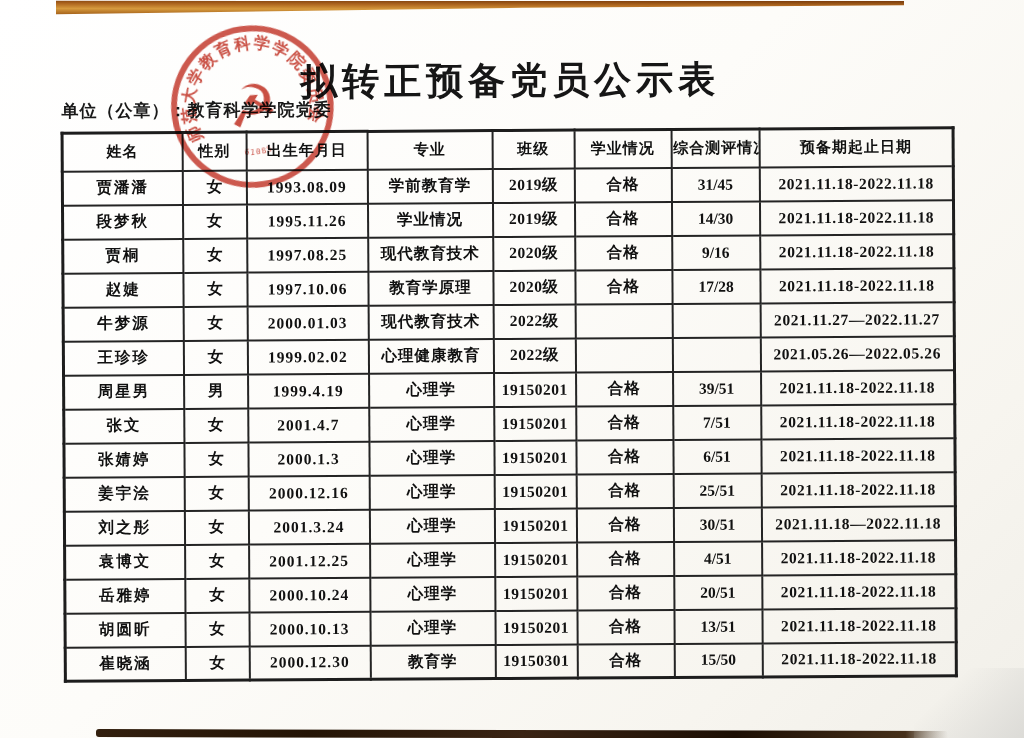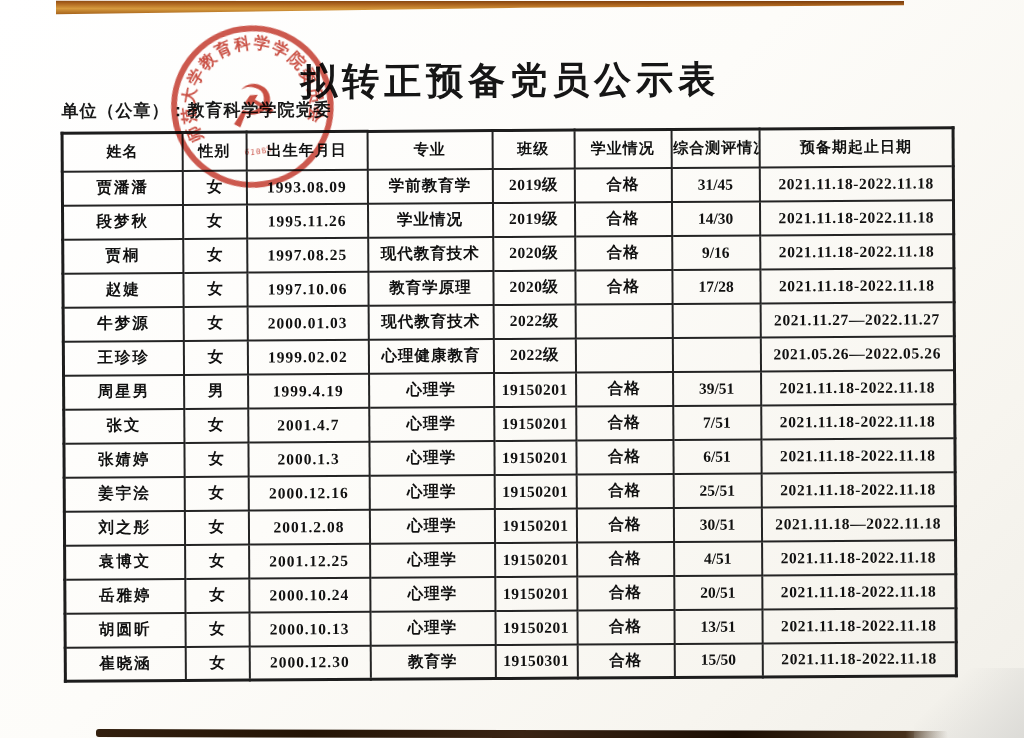--- a/index.html
+++ b/index.html
@@ -208,21 +208,21 @@
             <td class="col2">2000.12.16</td>
             <td class="col3">心理学</td>
             <td class="col4">19150201</td>
             <td class="col5">合格</td>
             <td class="col6">25/51</td>
             <td class="col7">2021.11.18-2022.11.18</td>
           </tr>
           <tr>
             <td class="col0">刘之彤</td>
             <td class="col1">女</td>
-            <td class="col2">2001.2.08</td>
+            <td class="col2">2001.3.24</td>
             <td class="col3">心理学</td>
             <td class="col4">19150201</td>
             <td class="col5">合格</td>
             <td class="col6">30/51</td>
             <td class="col7">2021.11.18—2022.11.18</td>
           </tr>
           <tr>
             <td class="col0">袁博文</td>
             <td class="col1">女</td>
             <td class="col2">2001.12.25</td>

